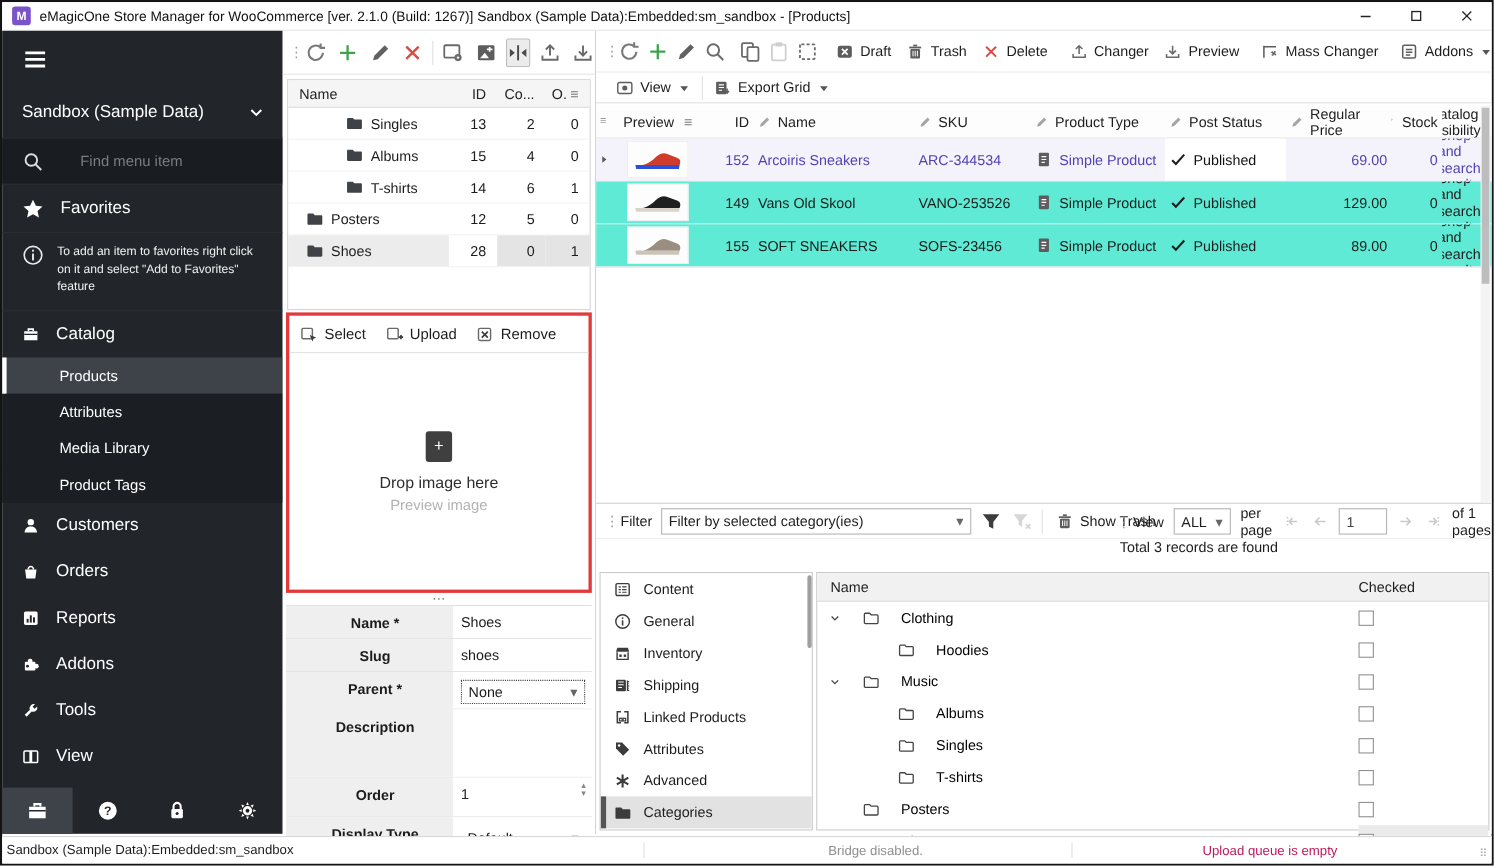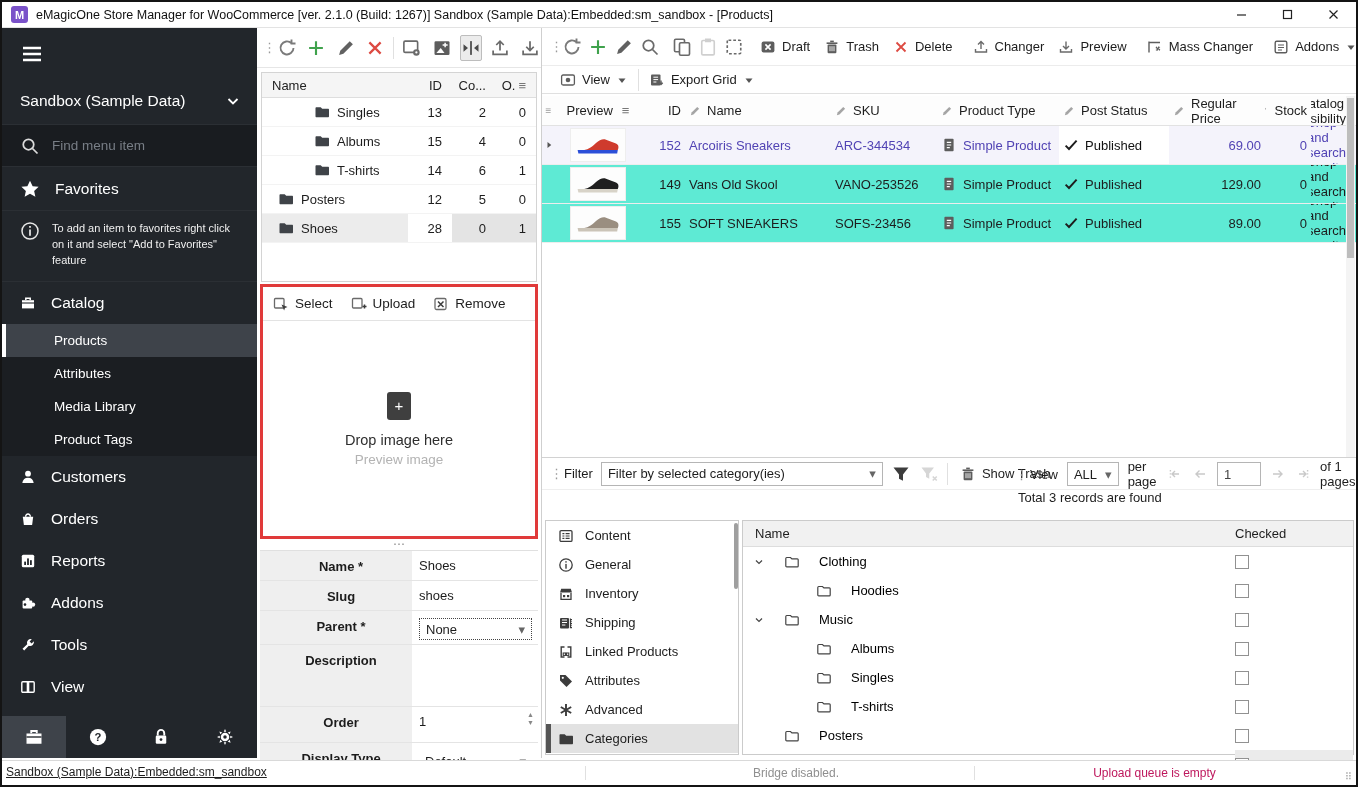--- a/index.html
+++ b/index.html
@@ -20,21 +20,21 @@
   .winbtn { width:46px; height:100%; display:flex; align-items:center; justify-content:center; color:#222; }
   .winbtn svg { width:11px; height:11px; }
 
   
   #sidebar { position:absolute; left:0; top:26px; width:255px; bottom:27px; background:#22262b; color:#fff; }
   #burger { padding:14px 0 0 18px; }
   #burger svg { width:24px; height:24px; }
   #profile-row { display:flex; align-items:center; padding:22px 16px 14px 18px; }
   #profile-row .lbl { font-size:15.5px; }
   #profile-row .ic { margin-left:auto; color:#fff; }
-  #menu-search { background:#191c20; display:flex; align-items:center; height:42px; padding:0 14px 0 18px; gap:12px; border-top:1px solid #2b2f34; }
+  #menu-search { background:#191c20; display:flex; align-items:center; height:42px; padding:0 14px 0 18px; gap:12px; border-top:1px solid #2b2f34;justify-content:space-between; }
   #menu-search input { background:transparent; border:0; outline:0; color:#9aa0a8; font-size:13.5px; width:170px; font-family:inherit; }
   #menu-search input::placeholder { color:#787e86; }
   #fav-row { display:flex; align-items:center; height:44px; gap:15px; padding-left:18px; border-top:1px solid #2b2f34; }
   #fav-row .lbl { font-size:15.5px; }
   #fav-hint { display:flex; gap:12px; padding:10px 10px 12px 18px; border-top:1px solid #2b2f34; border-bottom:1px solid #2b2f34; align-items:flex-start; }
   #fav-hint .txt { font-size:11px; line-height:1.45; color:#f0f0f0; width:185px; }
   #nav { display:flex; flex-direction:column; }
   .nav-item { display:flex; align-items:center; gap:15px; padding-left:18px; height:42px; font-size:15.5px; position:relative; }
   .nav-item.child { height:33px; padding-left:52px; font-size:13.5px; background:#1b1e22; }
   .nav-item.child.selected { background:#3e434a; }
@@ -136,21 +136,21 @@
   .a-head .ac { width:118px; }
   .a-row { display:flex; height:29px; align-items:center; }
   .a-name { flex:1; display:flex; align-items:center; gap:19px; }
   .a-check { width:118px; display:flex; align-items:center; }
   .a-row.hl .a-check { background:#ebebeb; height:100%; }
   .cb { width:14px; height:14px; border:1px solid #919191; background:#fff; display:flex; align-items:center; justify-content:center; font-size:11px; color:#222; }
   .exp-ic { width:12px; color:#444; display:inline-flex; }
 
   
   #statusbar { position:absolute; left:0; right:0; bottom:0; height:25px; background:#fff; border-top:1px solid #d9d9d9; font-size:12px; color:#1d1d1d; }
-  #status-left { position:absolute; left:4px; top:4px;text-decoration:underline; }
+  #status-left { position:absolute; left:4px; top:4px; }
   #status-mid { position:absolute; left:583px; width:389px; top:5px; text-align:center; color:#8f8f8f; border-left:1px solid #e0e0e0;padding-left:32px; }
   #status-right { position:absolute; left:972px; width:360px; top:5px; text-align:center; color:#be185d; border-left:1px solid #e0e0e0; }
   #status-grip { position:absolute; right:3px; bottom:3px; color:#aaa; font-size:10px; letter-spacing:1px; }
   .green { color:#3fa24c !important; }
 </style>
 </head>
 <body>
 
 <div id="window">
 

